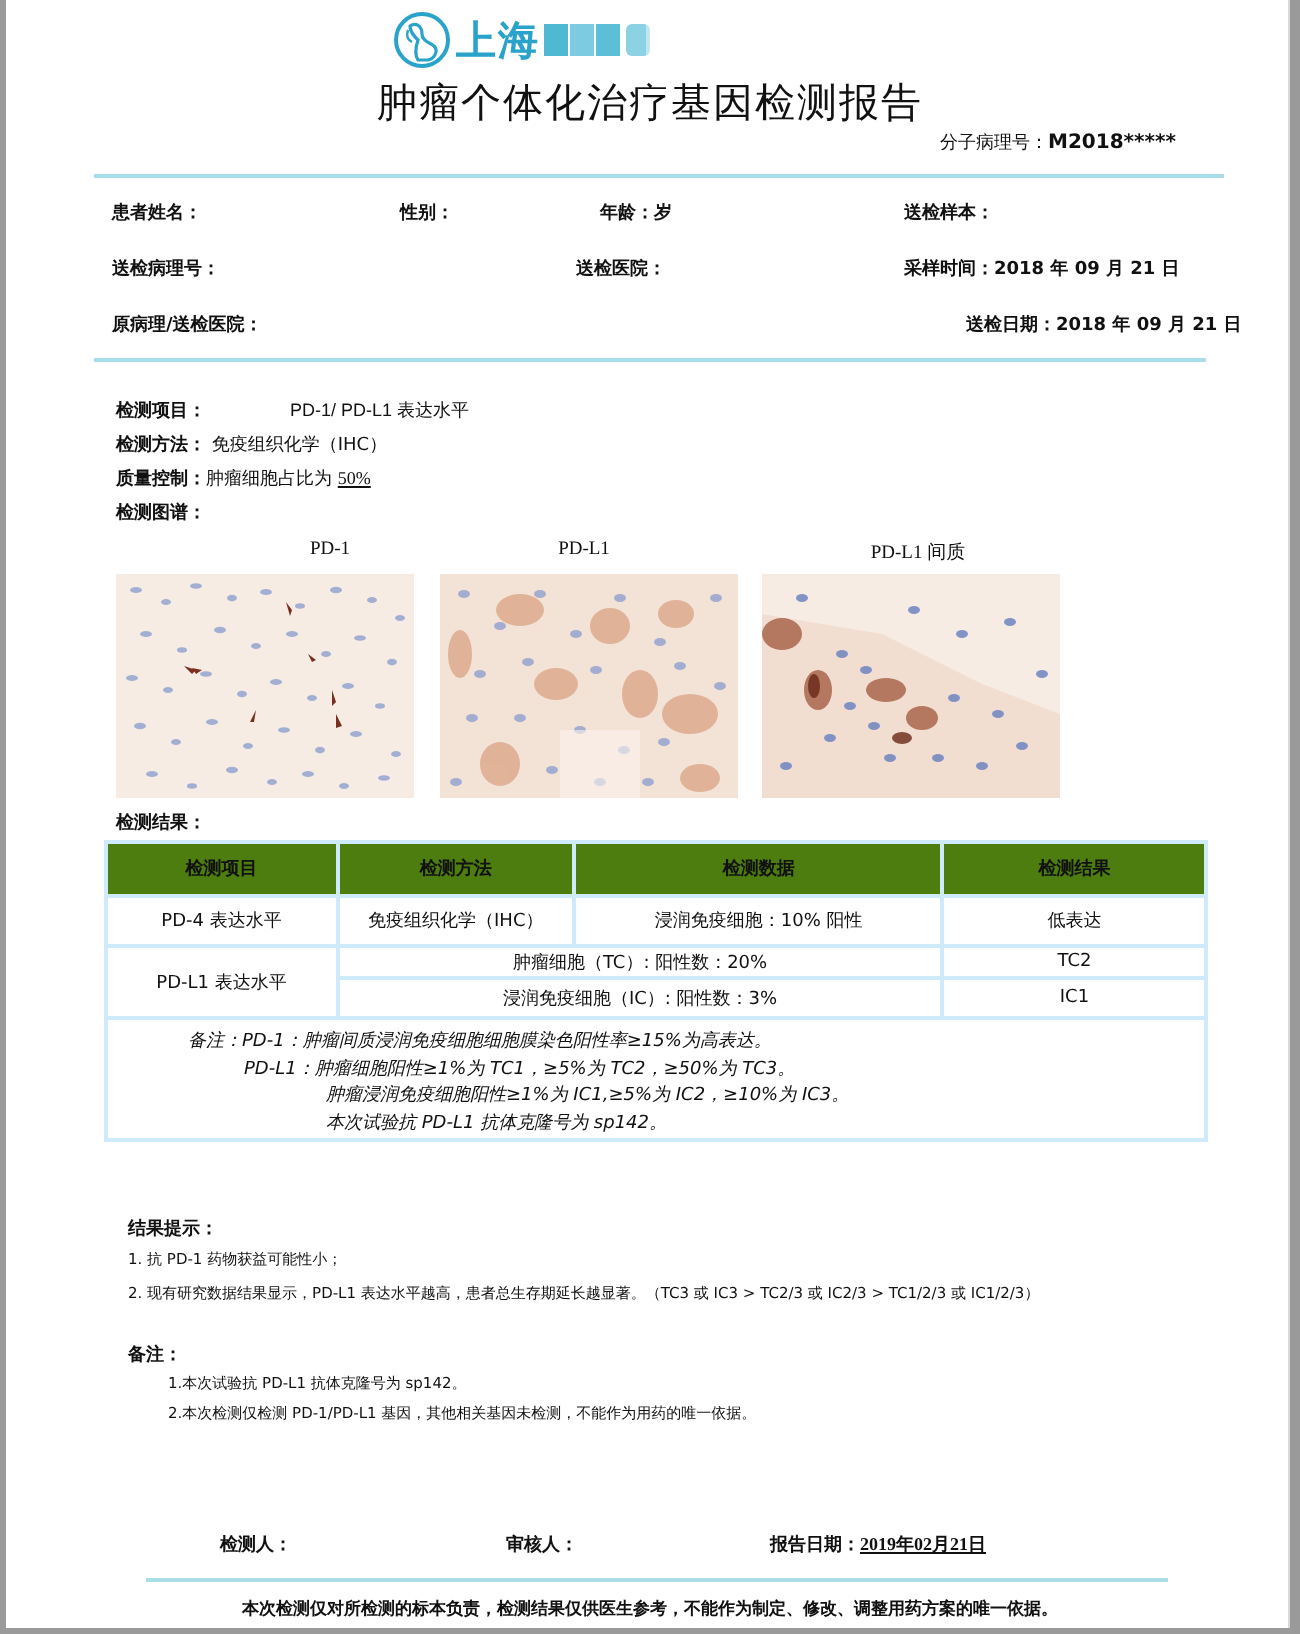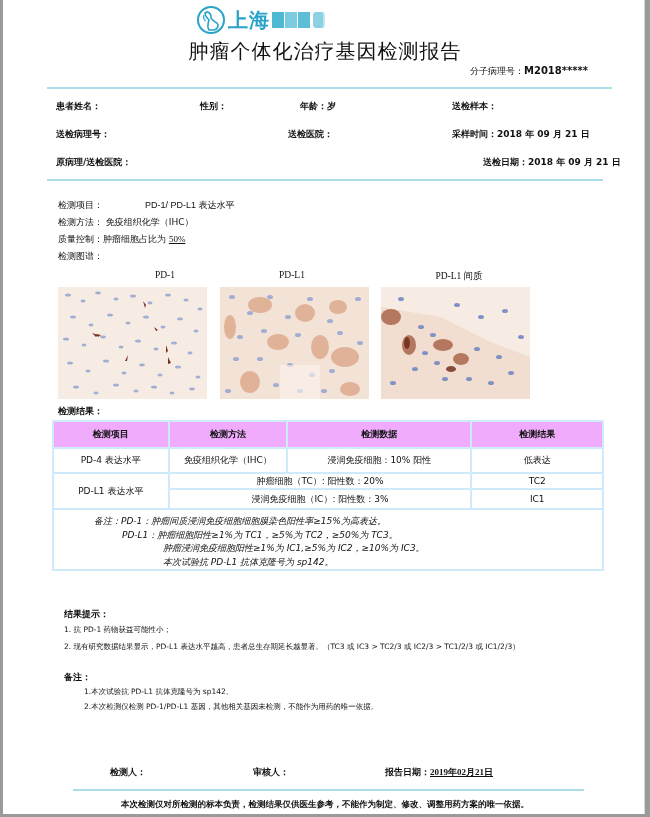--- a/index.html
+++ b/index.html
@@ -24,32 +24,32 @@
     .molecular-id { position: absolute; left: 470px; top: 65px; font-size: 9px; color: #111; }
     .molecular-id b { font-size: 10px; }
 
     .divider { position: absolute; height: 2px; background: #a9dde7; }
 
     
     .info { position: absolute; font-size: 9px; font-weight: bold; color: #111; white-space: nowrap; }
 
     
     .test-line { position: absolute; left: 58px; font-size: 9px; color: #111; white-space: nowrap; }
-    .test-line .lbl { font-weight: normal; }
+    .test-line .lbl { font-weight: bold; }
     .u { text-decoration: underline; }
 
     .img-caption { position: absolute; font-size: 9.5px; font-family: "Liberation Serif", "DejaVu Serif", serif; color: #111; text-align: center; width: 150px; }
     .micro { position: absolute; top: 287px; width: 149px; height: 112px; overflow: hidden; }
 
     .section-label { position: absolute; left: 58px; font-size: 9px; font-weight: bold; color: #111; }
 
     
     .result-table { position: absolute; left: 52px; top: 420px; width: 552px; border-collapse: collapse; font-size: 9px; color: #111; }
     .result-table td, .result-table th { border: 2px solid #cfeafa; text-align: center; font-weight: normal; }
-    .result-table th { background: #f0abfc; font-weight: bold; height: 27px; margin-top: 12px; }
+    .result-table th { background: #4d7c0f; font-weight: bold; height: 27px; margin-top: 12px; }
     .result-table .r1 td { height: 25px; }
     .result-table .r2 td { height: 16px; }
     .result-table .r3 td { height: 20px; }
     .result-table .remarks td { height: 60px; text-align: left; vertical-align: top; padding: 5px 12px 0 40px; line-height: 13.5px; font-style: italic; }
     .remark-line { white-space: nowrap; }
 
     .hint-title { position: absolute; left: 64px; font-size: 9px; font-weight: bold; color: #111; }
     .hint-line { position: absolute; left: 64px; font-size: 7.5px; color: #111; white-space: nowrap; }
     .note-line { position: absolute; left: 84px; font-size: 7.5px; color: #111; white-space: nowrap; }
 

